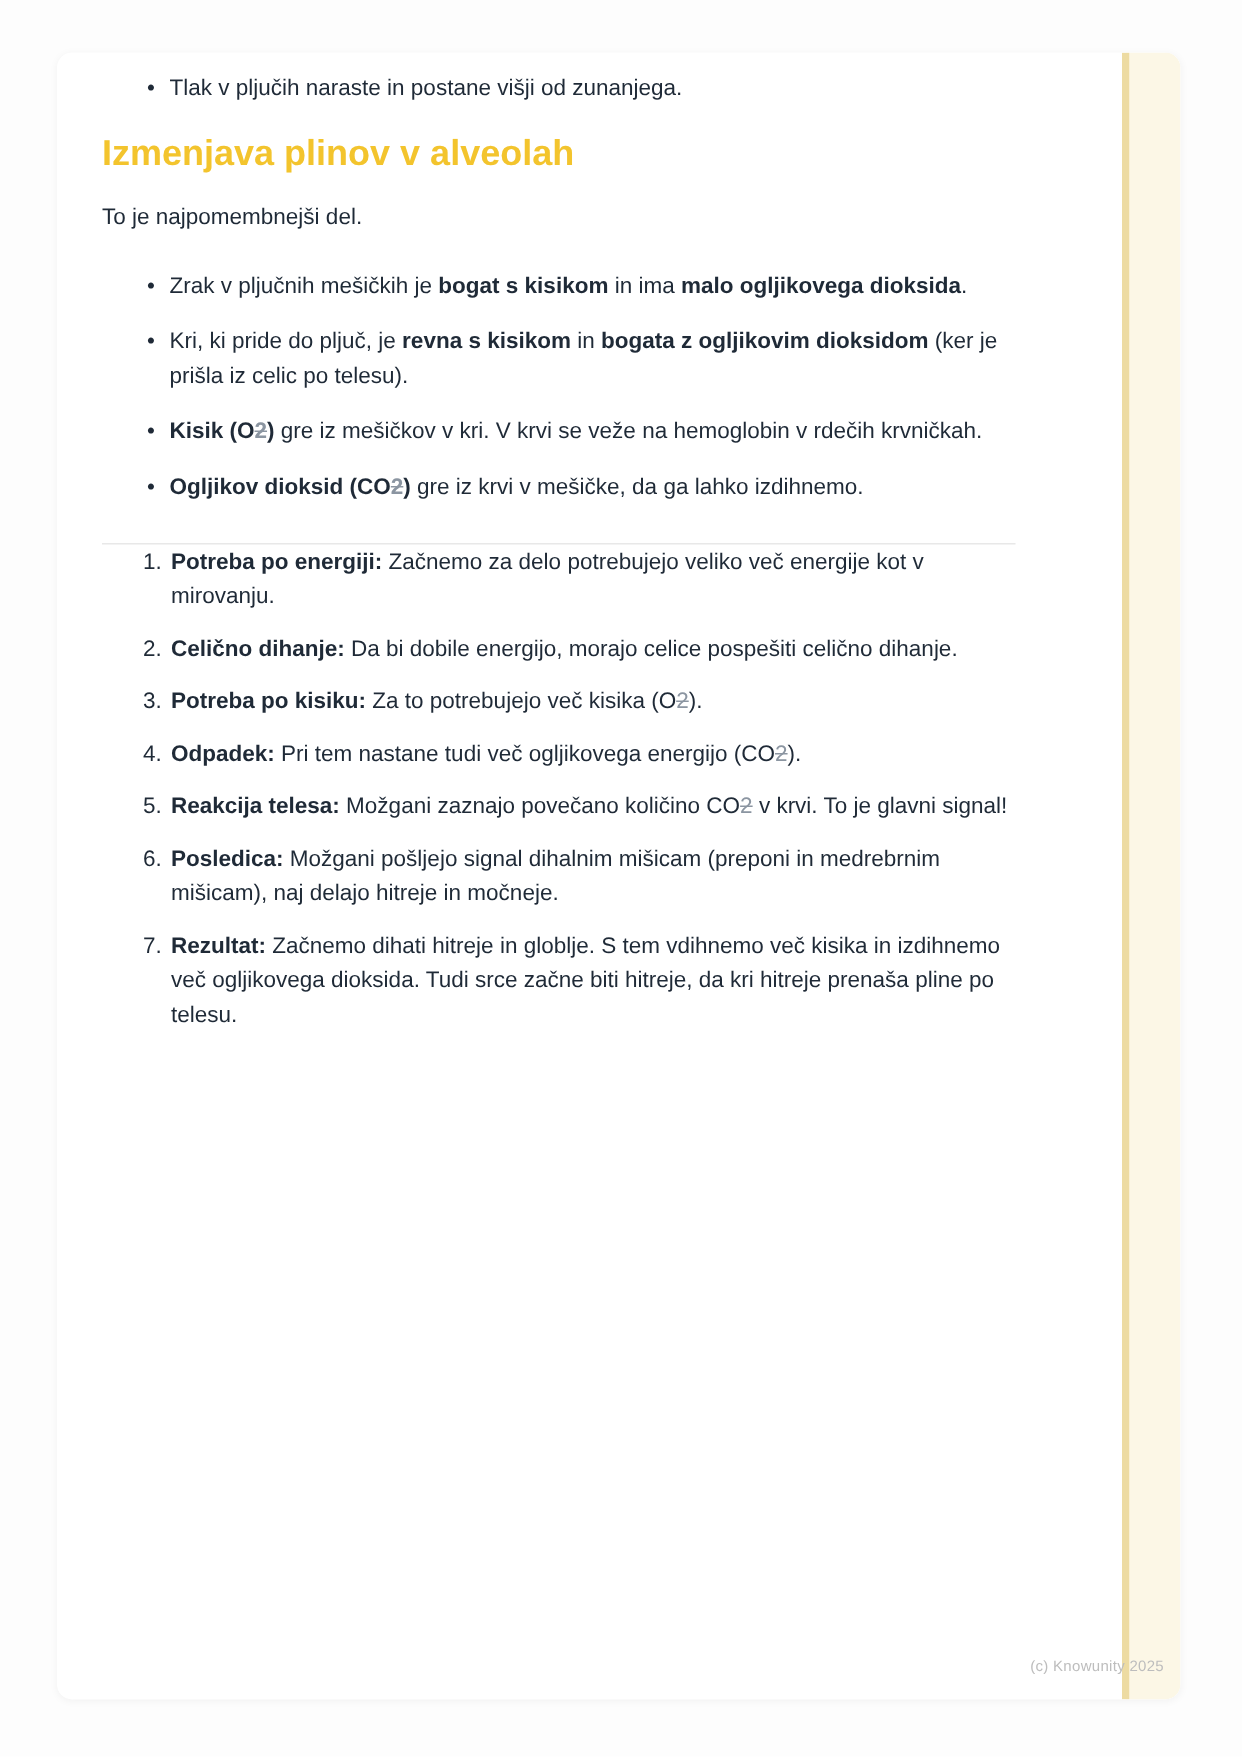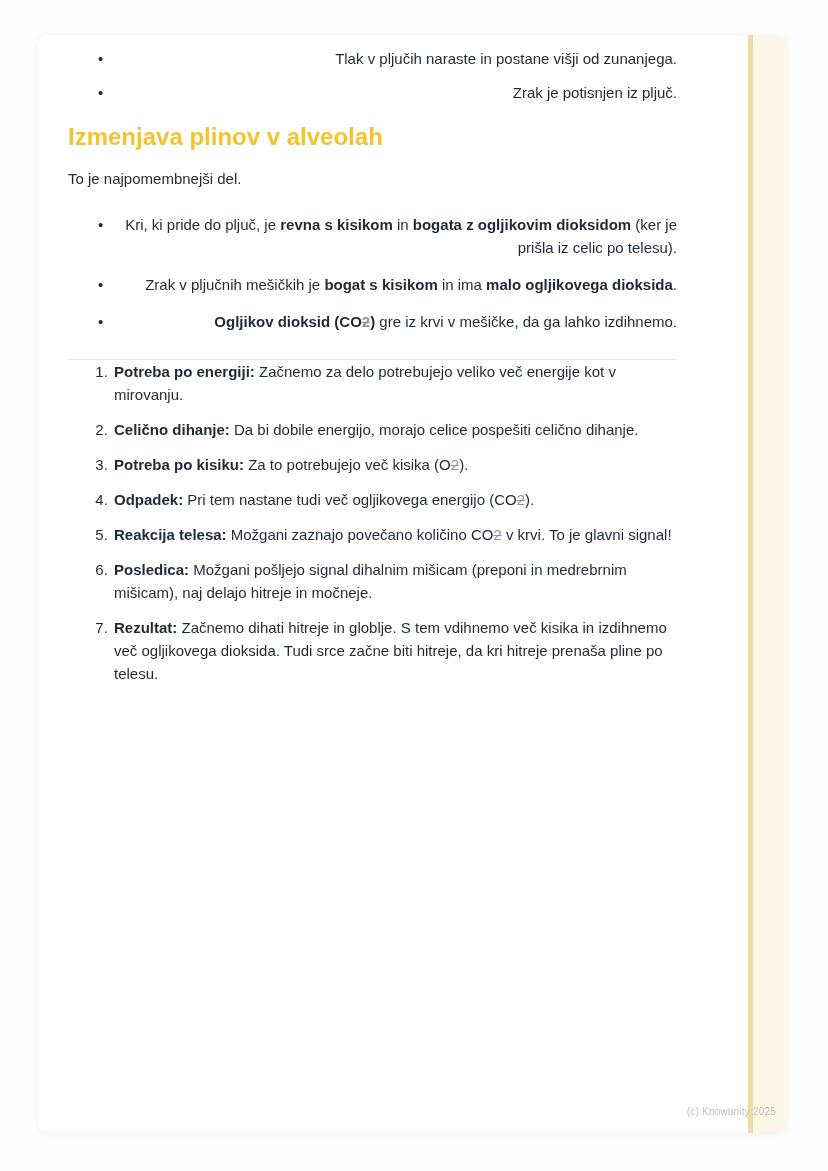--- a/index.html
+++ b/index.html
@@ -48,21 +48,21 @@
   }
   p, li{ font-size:15px; line-height:23px; }
   strong{ font-weight:bold; }
   .strike{
     color:var(--strike);
     text-decoration:line-through;
     text-decoration-color:var(--strike);
   }
 
   
-  ul.bullets{ list-style:none; margin:0 0 0 0;text-align:right; }
+  ul.bullets{ list-style:none; margin:0 0 0 0; }
   ul.bullets > li{
     position:relative;
     padding-left:45px;
     margin-bottom:14px;
   }
   ul.bullets > li::before{
     content:"•";
     position:absolute;
     left:30px; top:0;
     font-size:15px;
@@ -135,31 +135,31 @@
 </head>
 <body>
 
 <div class="card">
   <div class="edge-strip"></div>
 
   <div class="content">
 
     <ul class="bullets intro">
         <li><span>Tlak v pljučih naraste in postane višji od zunanjega.</span></li>
-        <li><span>Zrak je potisnjen iz pljuč.</span></li>
       </ul>
 
 
     <h2 class="section-title">Izmenjava plinov v alveolah</h2>
 
     <p class="lead">To je najpomembnejši del.</p>
 
     <ul class="bullets">
+        <li><span>Zrak v pljučnih mešičkih je </span><strong>bogat s kisikom</strong><span> in ima </span><strong>malo ogljikovega dioksida</strong><span>.</span></li>
         <li><span>Kri, ki pride do pljuč, je </span><strong>revna s kisikom</strong><span> in </span><strong>bogata z ogljikovim dioksidom</strong><span> (ker je prišla iz celic po telesu).</span></li>
-        <li><span>Zrak v pljučnih mešičkih je </span><strong>bogat s kisikom</strong><span> in ima </span><strong>malo ogljikovega dioksida</strong><span>.</span></li>
+        <li><strong>Kisik (O</strong><strong class="strike">2</strong><strong>)</strong><span> gre iz mešičkov v kri. V krvi se veže na hemoglobin v rdečih krvničkah.</span></li>
         <li><strong>Ogljikov dioksid (CO</strong><strong class="strike">2</strong><strong>)</strong><span> gre iz krvi v mešičke, da ga lahko izdihnemo.</span></li>
       </ul>
 
     <hr class="divider">
 
 
 
     <ol class="steps">
         <li><strong>Potreba po energiji:</strong><span> Začnemo za delo potrebujejo veliko več energije kot v mirovanju.</span></li>
         <li><strong>Celično dihanje:</strong><span> Da bi dobile energijo, morajo celice pospešiti celično dihanje.</span></li>

